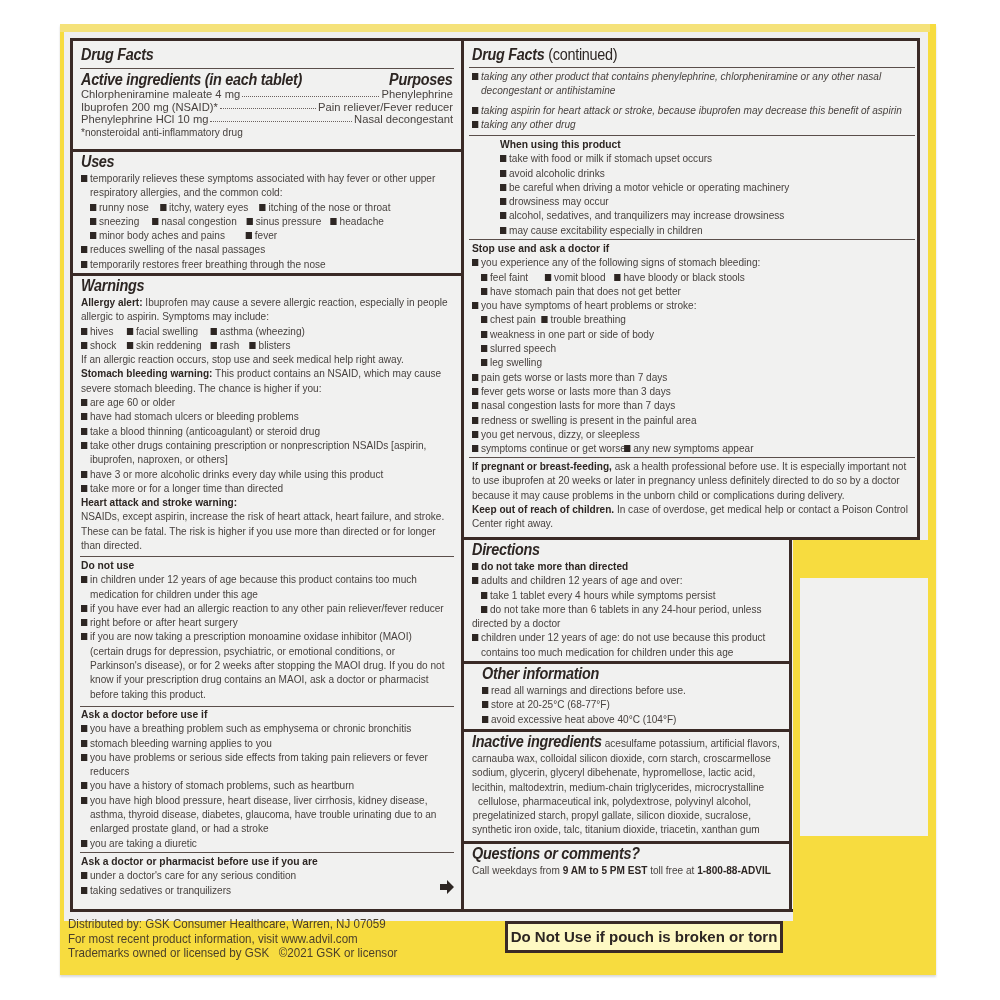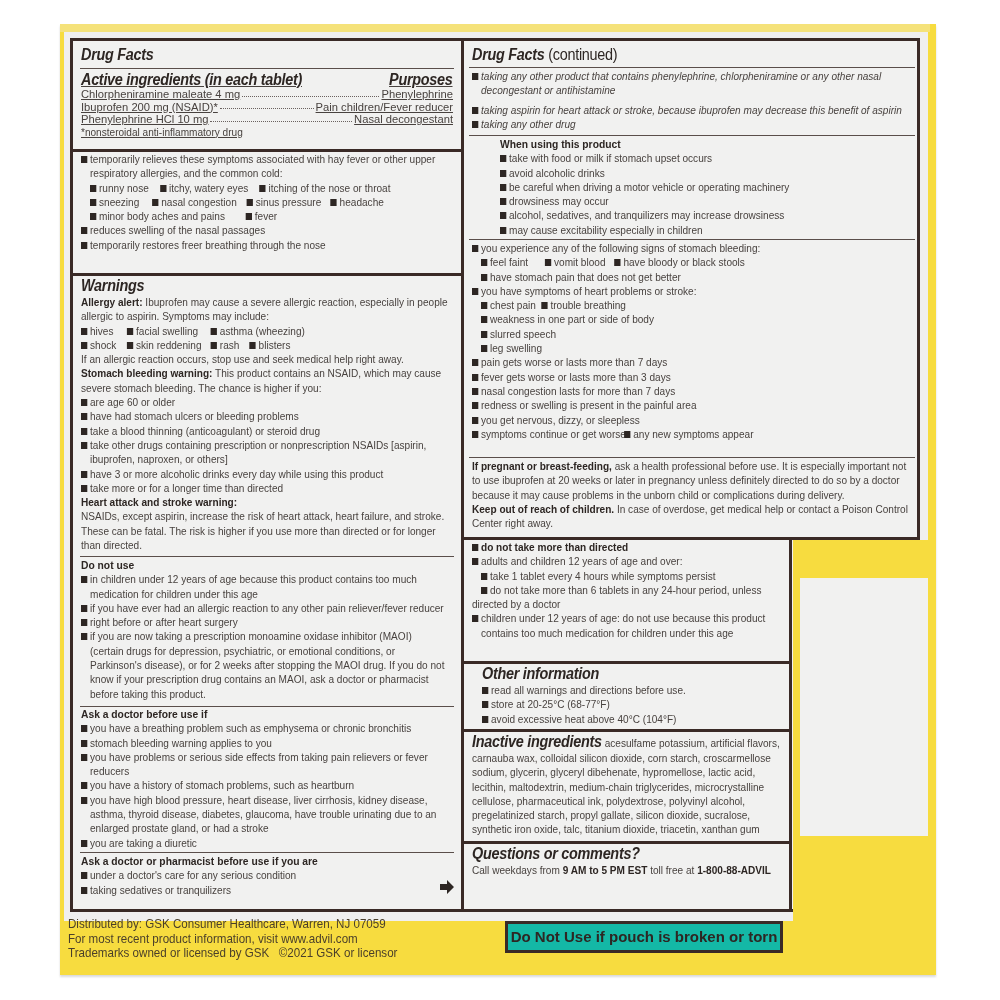--- a/index.html
+++ b/index.html
@@ -23,63 +23,64 @@
   .ind1 { padding-left:10px; }
   b { color:#2d2623; }
   .row-ai { display:flex; justify-content:space-between; white-space:nowrap; }
   .dots { flex:1; border-bottom:1px dotted #6a625f; margin:0 2px 4px 2px; }
 
   .rp-yellow { position:absolute; left:793px; top:540px; width:135px; height:381px; background:#f7dc3f; }
   .rp-white { position:absolute; left:800px; top:578px; width:128px; height:258px; background:#f1f1f0; }
   .right-lower-border { position:absolute; left:789px; top:540px; width:3px; height:372px; background:#3a2a26; }
 
   .footer { position:absolute; left:68px; top:917px; font-size:12.6px; line-height:14.5px; color:#4a3f2a; transform:scaleX(0.92); transform-origin:left; }
-  .pouch { position:absolute; left:505px; top:921px; width:278px; height:32px; border:3px solid #3a2a26; box-sizing:border-box; background:#14b8a6;
+  .pouch { position:absolute; left:505px; top:921px; width:278px; height:32px; border:3px solid #3a2a26; box-sizing:border-box; background:#fef9c3;
            font-weight:bold; font-size:15px; line-height:26px; text-align:center; color:#2d2623; }
   .arrow { position:absolute; left:440px; top:880px; width:14px; height:14px; }
 </style>
 </head>
 <body>
 
 <div class="box"></div>
 <div class="box-rim"></div>
 <div class="panel"></div>
 <div class="frame"></div>
 <div class="col-divider"></div>
 
 <div class="section" style="left:73px;top:45px;width:388px;">
   <div><span class="title">Drug Facts</span></div>
 </div>
 <div class="hr-thin" style="left:80px;top:68px;width:374px;"></div>
 
-<div class="section" style="left:73px;top:70px;width:388px;text-decoration:underline;">
+<div class="section" style="left:73px;top:70px;width:388px;">
   <div class="row-ai" style="margin-bottom:-1px;">
     <span class="title">Active ingredients (in each tablet)</span>
     <span class="title" style="transform-origin:right;">Purposes</span>
   </div>
   <div class="row-ai" style="line-height:12.5px;">
       <span>Chlorpheniramine maleate 4 mg</span>
       <span class="dots"></span>
       <span>Phenylephrine</span>
     </div>
   <div class="row-ai" style="line-height:12.5px;">
       <span>Ibuprofen 200 mg (NSAID)*</span>
       <span class="dots"></span>
-      <span>Pain children/Fever reducer</span>
+      <span>Pain reliever/Fever reducer</span>
     </div>
   <div class="row-ai" style="line-height:12.5px;">
       <span>Phenylephrine HCl 10 mg</span>
       <span class="dots"></span>
       <span>Nasal decongestant</span>
     </div>
   <div class="line" style="line-height:13px;">*nonsteroidal anti-inflammatory drug</div>
 </div>
 <div class="hr-thick" style="left:73px;top:149px;width:388px;"></div>
 
 <div class="section" style="left:73px;top:152px;width:388px;">
+  <div><span class="title">Uses</span></div>
   <div class="line"><span class="sq"></span><span>temporarily relieves these symptoms associated with hay fever or other upper</span></div>
   <div class="line ind1">respiratory allergies, and the common cold:</div>
   <div class="line ind1">
     <span class="sq"></span><span>runny nose</span>&nbsp;&nbsp;&nbsp;
     <span class="sq"></span><span>itchy, watery eyes</span>&nbsp;&nbsp;&nbsp;
     <span class="sq"></span><span>itching of the nose or throat</span>
   </div>
   <div class="line ind1">
     <span class="sq"></span><span style="display:inline-block;width:56px;">sneezing</span>
     <span class="sq"></span><span style="display:inline-block;width:92px;">nasal congestion</span>
@@ -182,20 +183,21 @@
   <div class="line"><span class="sq"></span><span>take with food or milk if stomach upset occurs</span></div>
   <div class="line"><span class="sq"></span><span>avoid alcoholic drinks</span></div>
   <div class="line"><span class="sq"></span><span>be careful when driving a motor vehicle or operating machinery</span></div>
   <div class="line"><span class="sq"></span><span>drowsiness may occur</span></div>
   <div class="line"><span class="sq"></span><span>alcohol, sedatives, and tranquilizers may increase drowsiness</span></div>
   <div class="line"><span class="sq"></span><span>may cause excitability especially in children</span></div>
 </div>
 <div class="hr-thin" style="left:469px;top:239px;width:446px;"></div>
 
 <div class="section" style="left:464px;top:241px;width:456px;">
+  <div><span class="subhead">Stop use and ask a doctor if</span></div>
   <div class="line"><span class="sq"></span><span>you experience any of the following signs of stomach bleeding:</span></div>
   <div class="line ind1">
     <span class="sq"></span><span style="display:inline-block;width:58px;">feel faint</span>
     <span class="sq"></span><span style="display:inline-block;width:64px;">vomit blood</span>
     <span class="sq"></span><span>have bloody or black stools</span>
   </div>
   <div class="line ind1"><span class="sq"></span><span>have stomach pain that does not get better</span></div>
   <div class="line"><span class="sq"></span><span>you have symptoms of heart problems or stroke:</span></div>
   <div class="line ind1">
     <span class="sq"></span><span style="display:inline-block;width:54px;">chest pain</span>
@@ -223,39 +225,40 @@
   <div class="line"><b>Keep out of reach of children.</b><span> In case of overdose, get medical help or contact a Poison Control</span></div>
   <div class="line">Center right away.</div>
 </div>
 <div class="hr-thick" style="left:464px;top:537px;width:456px;"></div>
 
 <div class="rp-yellow"></div>
 <div class="rp-white"></div>
 <div class="right-lower-border"></div>
 
 <div class="section" style="left:464px;top:540px;width:326px;">
+  <div><span class="title">Directions</span></div>
   <div class="line"><span class="sq"></span><b>do not take more than directed</b></div>
   <div class="line"><span class="sq"></span><span>adults and children 12 years of age and over:</span></div>
   <div class="line ind1"><span class="sq"></span><span>take 1 tablet every 4 hours while symptoms persist</span></div>
   <div class="line ind1"><span class="sq"></span><span>do not take more than 6 tablets in any 24-hour period, unless</span></div>
   <div class="line">directed by a doctor</div>
   <div class="line"><span class="sq"></span><span>children under 12 years of age: do not use because this product</span></div>
   <div class="line ind1">contains too much medication for children under this age</div>
 </div>
 <div class="hr-thick" style="left:464px;top:661px;width:326px;"></div>
 
 <div class="section" style="left:464px;top:664px;width:326px;padding-left:18px;">
   <div><span class="title">Other information</span></div>
   <div class="line"><span class="sq"></span><span>read all warnings and directions before use.</span></div>
   <div class="line"><span class="sq"></span><span>store at 20-25°C (68-77°F)</span></div>
   <div class="line"><span class="sq"></span><span>avoid excessive heat above 40°C (104°F)</span></div>
 </div>
 <div class="hr-thick" style="left:464px;top:729px;width:326px;"></div>
 
-<div class="section" style="left:464px;top:732px;width:326px;">
+<div class="section" style="left:464px;top:732px;width:326px;text-align:right;">
   <div class="line"><span class="title" style="transform:none;">Inactive ingredients</span><span>  acesulfame potassium, artificial flavors,</span></div>
   <div class="line">carnauba wax, colloidal silicon dioxide, corn starch, croscarmellose</div>
   <div class="line">sodium, glycerin, glyceryl dibehenate, hypromellose, lactic acid,</div>
   <div class="line">lecithin, maltodextrin, medium-chain triglycerides, microcrystalline</div>
   <div class="line">cellulose, pharmaceutical ink, polydextrose, polyvinyl alcohol,</div>
   <div class="line">pregelatinized starch, propyl gallate, silicon dioxide, sucralose,</div>
   <div class="line">synthetic iron oxide, talc, titanium dioxide, triacetin, xanthan gum</div>
 </div>
 <div class="hr-thick" style="left:464px;top:841px;width:326px;"></div>
 

